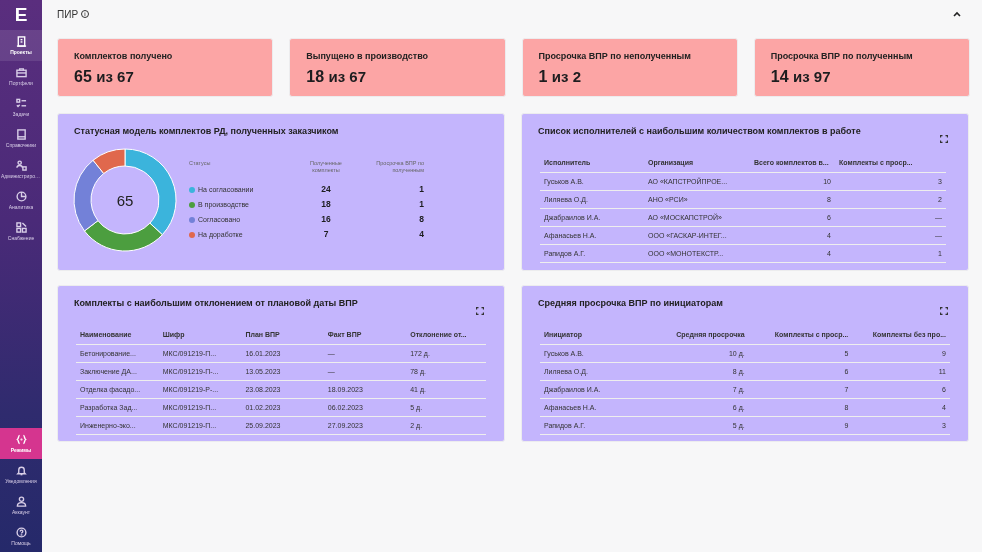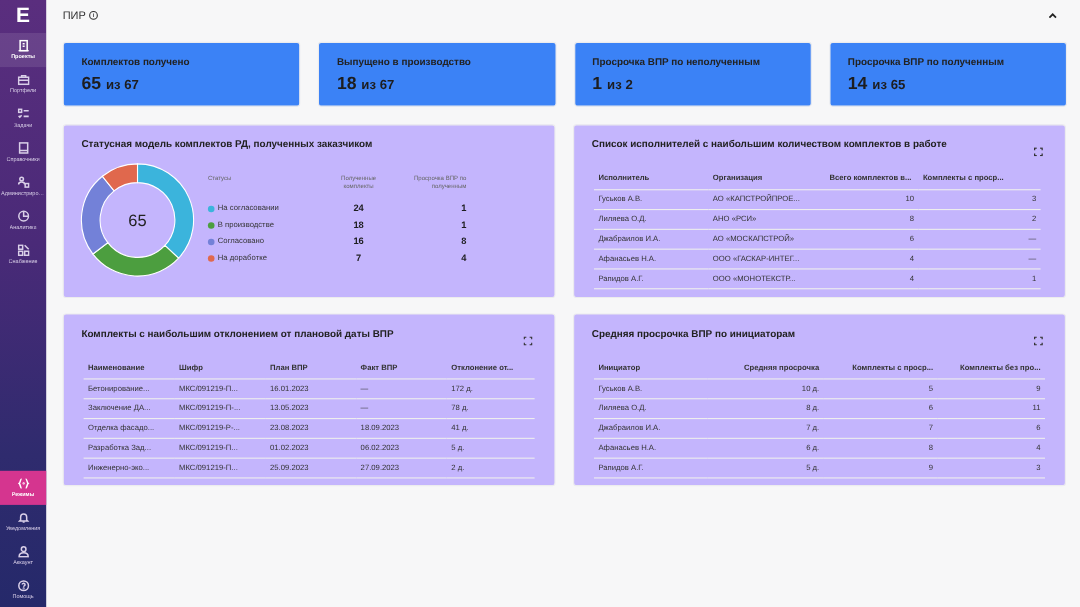--- a/index.html
+++ b/index.html
@@ -19,24 +19,24 @@
 
   .main { flex: 1; position: relative; padding: 0 12px 0 15px; }
   .topbar { height: 28px; display: flex; align-items: center; justify-content: space-between; }
   .section-tag { font-size: 10px; color: #333; display: flex; align-items: center; gap: 3px; }
   .info-icon { width: 8px; height: 8px; border: 1px solid #333; border-radius: 50%; display: inline-flex; align-items: center; justify-content: center; font-size: 5px; font-weight: bold; }
   .collapse-btn { width: 14px; height: 14px; display: flex; align-items: center; justify-content: center; cursor: pointer; margin-right: 6px; }
   .collapse-btn svg { width: 8px; height: 6px; stroke: #222; fill: none; stroke-width: 1.6; }
   .subtitle { font-size: 9px; font-weight: bold; margin-top: 11px; height: 10px; }
 
   .kpi-row { display: flex; gap: 16px; margin-top: 10px; }
-  .kpi { flex: 1; height: 59px; background: #3b82f6; border: 1px solid #ececee; border-radius: 3px; padding: 12px 16px; }
+  .kpi { flex: 1; height: 59px; background: #fca5a5; border: 1px solid #ececee; border-radius: 3px; padding: 12px 16px; }
   .kpi-label { font-size: 9px; font-weight: bold; color: #222; }
   .kpi-value { margin-top: 7px; font-size: 16px; font-weight: bold; color: #1d1d1f; }
-  .kpi-value .of { font-size: 12px; }
+  .kpi-value .of { font-size: 15px; }
 
   .grid { display: grid; grid-template-columns: 448px 448px; column-gap: 16px; row-gap: 14px; margin-top: 16px; }
   .card { background: #c4b5fd; border: 1px solid #ececee; border-radius: 3px; position: relative; }
   .card-1 { height: 158px; }
   .card-2 { height: 158px; }
   .card-3 { height: 157px; }
   .card-4 { height: 157px; }
   .card-title { position: absolute; left: 16px; top: 12px; font-size: 9px; font-weight: bold; color: #222; }
   .expand-btn { position: absolute; right: 20px; top: 15px; width: 8px; height: 8px; cursor: pointer; }
   .expand-btn svg { width: 8px; height: 8px; stroke: #333; fill: none; stroke-width: 1.3; }
@@ -181,21 +181,21 @@
       <div class="kpi">
         <div class="kpi-label">Выпущено в производство</div>
         <div class="kpi-value"><span>18</span> <span class="of">из 67</span></div>
       </div>
       <div class="kpi">
         <div class="kpi-label">Просрочка ВПР по неполученным</div>
         <div class="kpi-value"><span>1</span> <span class="of">из 2</span></div>
       </div>
       <div class="kpi">
         <div class="kpi-label">Просрочка ВПР по полученным</div>
-        <div class="kpi-value"><span>14</span> <span class="of">из 65</span></div>
+        <div class="kpi-value"><span>14</span> <span class="of">из 97</span></div>
       </div>
     </div>
 
     <div class="grid">
 
       <div class="card card-1">
         <div class="card-title">Статусная модель комплектов РД, полученных заказчиком</div>
         <div class="donut-wrap">
           <svg id="donut" width="104" height="104" viewBox="0 0 104 104">
               <path d="M52,1 A51,51 0 0 1 89.34570199648644,86.73180879812666 L76.8971346643243,75.15453919875111 A34,34 0 0 0 52,18 Z" fill="#3bb4dc" stroke="#fff" stroke-width="1"></path>

